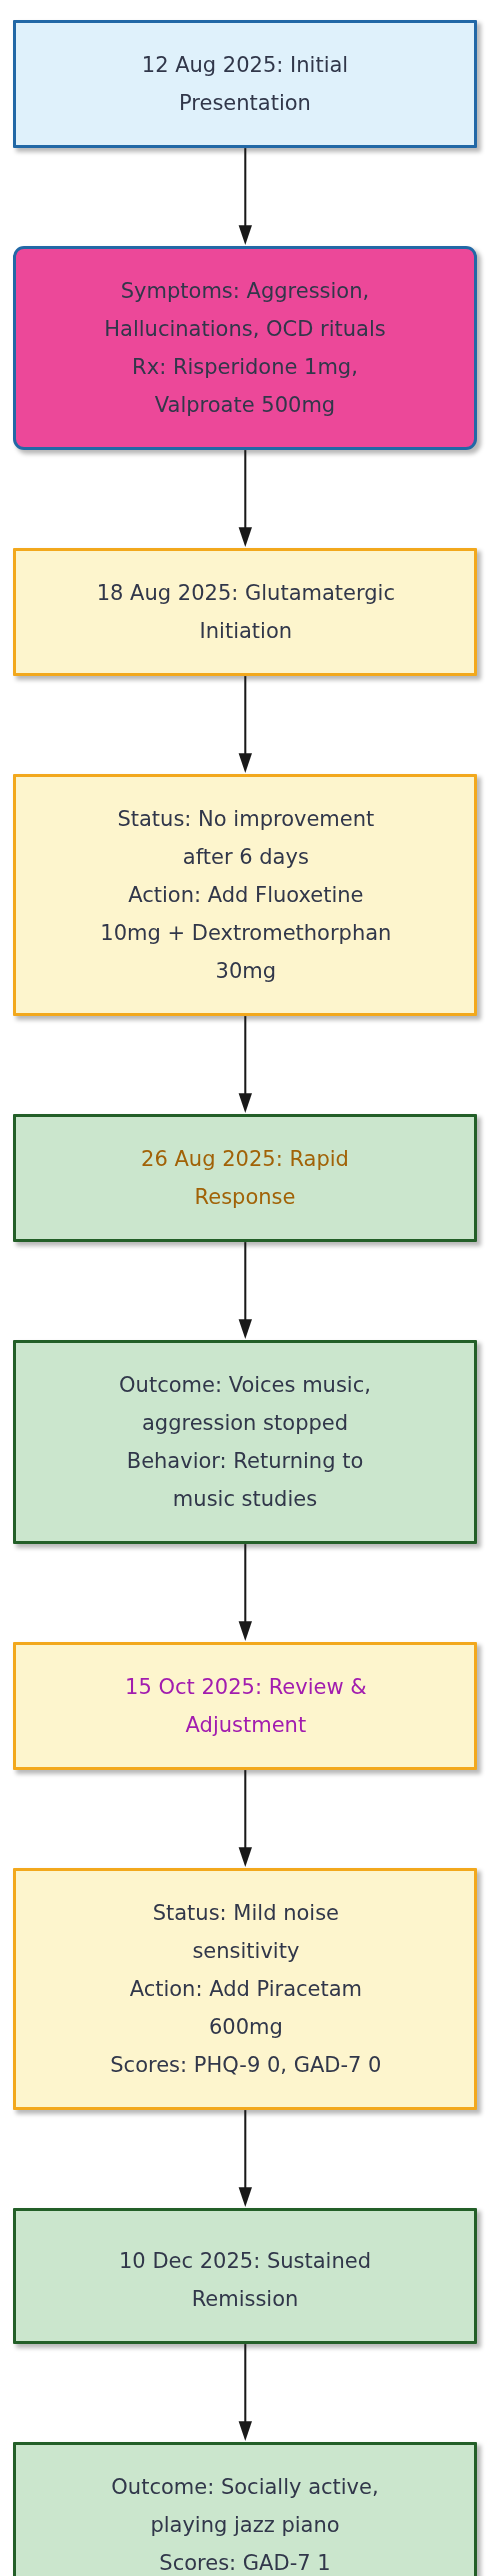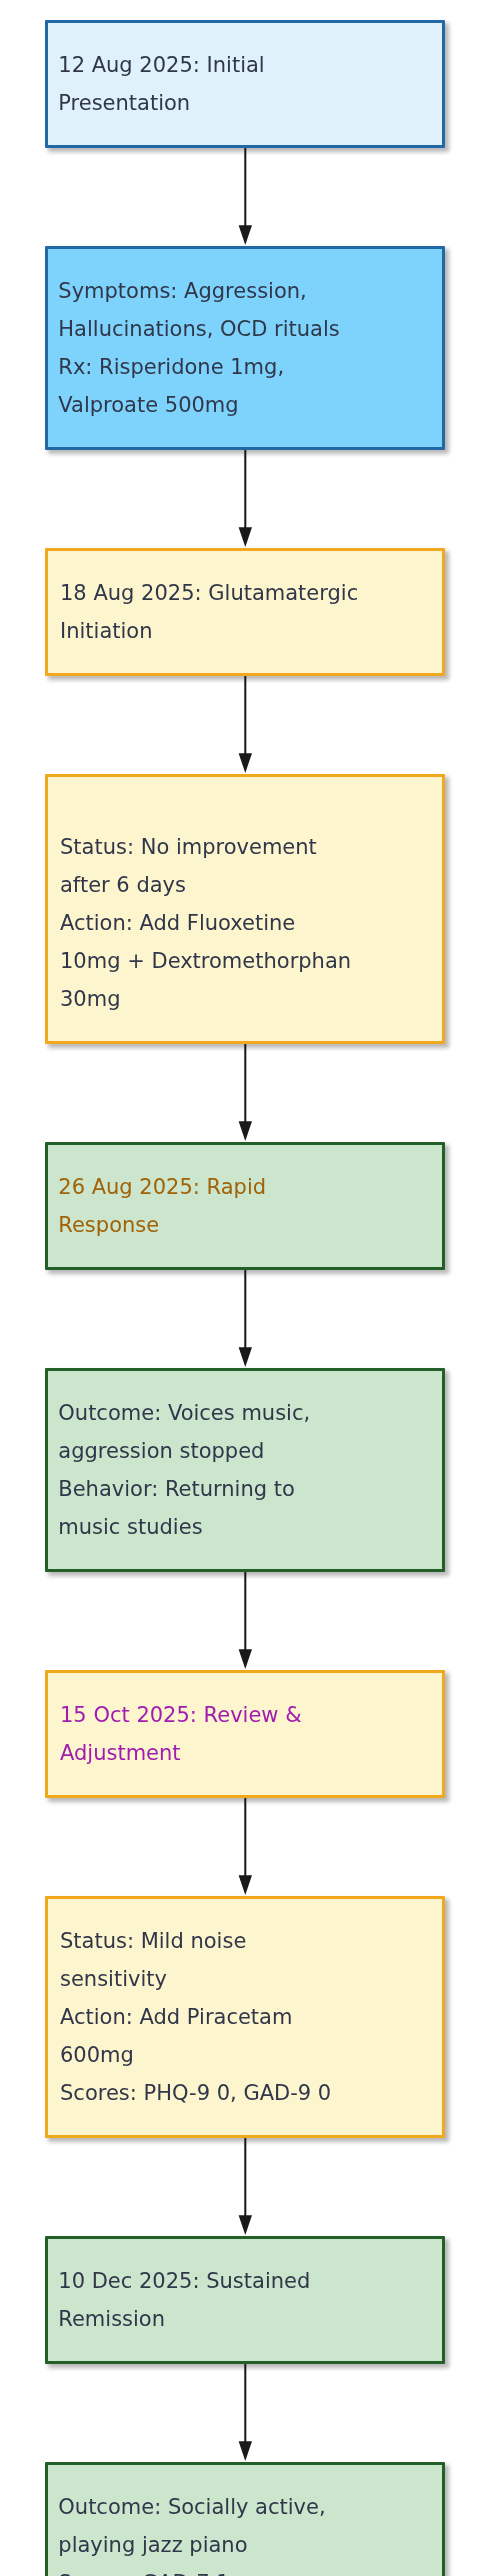--- a/index.html
+++ b/index.html
@@ -14,26 +14,26 @@
   .flowchart {
     width: 490px;
     padding-top: 19.6px;
     padding-bottom: 8.2px;
     display: flex;
     flex-direction: column;
     align-items: center;
   }
   .node {
     box-sizing: border-box;
-    width: 400px;
+    width: 464px;
     border: 3.1px solid #888888;
     border-radius: 1px;
     background: #eeeeee;
     padding: 23px 10.3px;
-    text-align: left;
+    text-align: center;
     box-shadow: 3.1px 3.6px 4.6px rgba(0,0,0,0.28);
   }
   .node[data-color="blue"]   { background: #dff1fb; border-color: #2268a6; }
   .node[data-color="yellow"] { background: #fdf5cd; border-color: #f2a81d; padding-left: 12px; }
   .node[data-color="green"]  { background: #cbe6cd; border-color: #235f28; }
   .node-text {
     white-space: pre-line;
     font-size: 21px;
     line-height: 38px;
     color: #31374a;
@@ -58,21 +58,21 @@
 Presentation</div>
   </div>
 
   <div class="connector" style="color: rgb(25, 25, 25);">
     <svg width="20.6" height="98" viewBox="0 0 40 190">
       <line x1="20" y1="0" x2="20" y2="156" stroke="currentColor" stroke-width="4"></line>
       <polygon points="20,188 7,150 33,150" fill="currentColor"></polygon>
     </svg>
   </div>
 
-  <div class="node" data-color="blue" style="background: #7dd3fc; border-color: rgb(34, 104, 166);">
+  <div class="node" data-color="blue" style="background: #ec4899; border-color: rgb(34, 104, 166); border-radius: 11px;">
     <div class="node-text" style="color: rgb(49, 55, 74);">Symptoms: Aggression,
 Hallucinations, OCD rituals
 Rx: Risperidone 1mg,
 Valproate 500mg</div>
   </div>
 
   <div class="connector" style="color: rgb(25, 25, 25);">
     <svg width="20.6" height="98" viewBox="0 0 40 190">
       <line x1="20" y1="0" x2="20" y2="156" stroke="currentColor" stroke-width="4"></line>
       <polygon points="20,188 7,150 33,150" fill="currentColor"></polygon>
@@ -85,21 +85,21 @@
   </div>
 
   <div class="connector" style="color: rgb(25, 25, 25);">
     <svg width="20.6" height="98" viewBox="0 0 40 190">
       <line x1="20" y1="0" x2="20" y2="156" stroke="currentColor" stroke-width="4"></line>
       <polygon points="20,188 7,150 33,150" fill="currentColor"></polygon>
     </svg>
   </div>
 
   <div class="node" data-color="yellow" style="background: rgb(253, 245, 205); border-color: rgb(242, 168, 29);">
-    <div class="node-text" style="color: rgb(49, 55, 74); margin-top: 28px;">Status: No improvement
+    <div class="node-text" style="color: rgb(49, 55, 74);">Status: No improvement
 after 6 days
 Action: Add Fluoxetine
 10mg + Dextromethorphan
 30mg</div>
   </div>
 
   <div class="connector" style="color: rgb(25, 25, 25);">
     <svg width="20.6" height="98" viewBox="0 0 40 190">
       <line x1="20" y1="0" x2="20" y2="156" stroke="currentColor" stroke-width="4"></line>
       <polygon points="20,188 7,150 33,150" fill="currentColor"></polygon>
@@ -142,32 +142,32 @@
       <line x1="20" y1="0" x2="20" y2="156" stroke="currentColor" stroke-width="4"></line>
       <polygon points="20,188 7,150 33,150" fill="currentColor"></polygon>
     </svg>
   </div>
 
   <div class="node" data-color="yellow" style="background: rgb(253, 245, 205); border-color: rgb(242, 168, 29);">
     <div class="node-text" style="color: rgb(49, 55, 74);">Status: Mild noise
 sensitivity
 Action: Add Piracetam
 600mg
-Scores: PHQ-9 0, GAD-9 0</div>
+Scores: PHQ-9 0, GAD-7 0</div>
   </div>
 
   <div class="connector" style="color: rgb(25, 25, 25);">
     <svg width="20.6" height="98" viewBox="0 0 40 190">
       <line x1="20" y1="0" x2="20" y2="156" stroke="currentColor" stroke-width="4"></line>
       <polygon points="20,188 7,150 33,150" fill="currentColor"></polygon>
     </svg>
   </div>
 
   <div class="node" data-color="green" style="background: rgb(203, 230, 205); border-color: rgb(35, 95, 40);">
-    <div class="node-text" style="color: rgb(49, 55, 74);">10 Dec 2025: Sustained
+    <div class="node-text" style="color: rgb(49, 55, 74); margin-top: 8px;">10 Dec 2025: Sustained
 Remission</div>
   </div>
 
   <div class="connector" style="color: rgb(25, 25, 25);">
     <svg width="20.6" height="98" viewBox="0 0 40 190">
       <line x1="20" y1="0" x2="20" y2="156" stroke="currentColor" stroke-width="4"></line>
       <polygon points="20,188 7,150 33,150" fill="currentColor"></polygon>
     </svg>
   </div>
 

